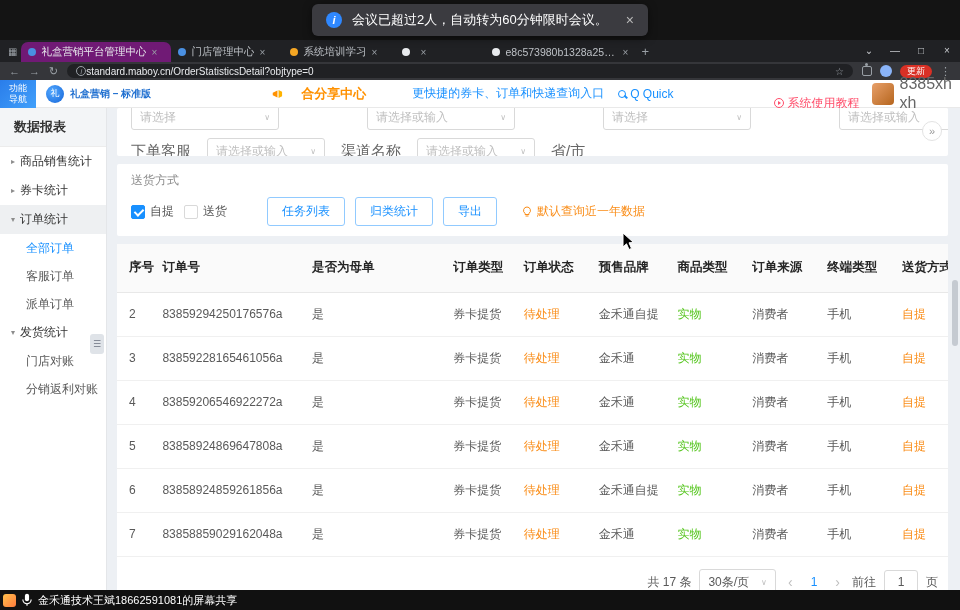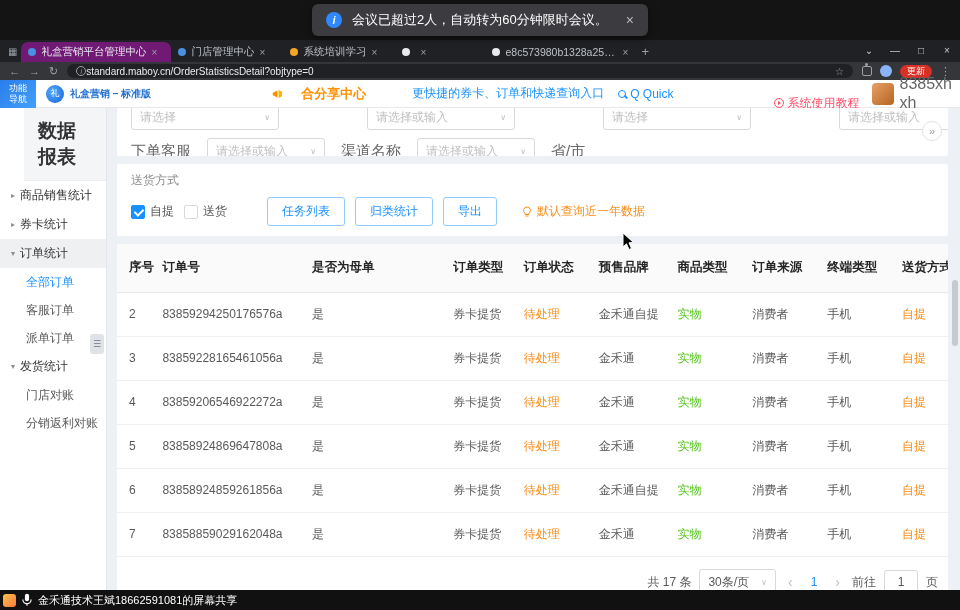--- a/index.html
+++ b/index.html
@@ -61,21 +61,21 @@
   .tut-ic{width:10px;height:10px;border:1.4px solid #ff4d6a;border-radius:50%;position:relative;flex:none;}
   .tut-ic::after{content:"";position:absolute;left:3px;top:2px;border-left:3px solid #ff4d6a;
                  border-top:2px solid transparent;border-bottom:2px solid transparent;}
   .user{display:flex;align-items:center;gap:6px;}
   .user-avatar{width:22px;height:22px;border-radius:4px;background:linear-gradient(135deg,#e8a06a,#b5651d);}
   .user-name{font-size:16px;color:#666;line-height:1.15;}
 
   
   .app-body{display:flex;height:482px;background:#edf0f4;position:relative;}
   .sidebar{width:107px;background:#fff;border-right:1px solid #e4e6e9;position:relative;flex:none;}
-  .sb-section{padding:10px 14px;font-size:19px;font-weight:bold;color:#333;background:#f3f5f7;border-bottom:1px solid #ececec;margin-left:24px;}
+  .sb-section{padding:10px 14px;font-size:13px;font-weight:bold;color:#333;background:#f3f5f7;border-bottom:1px solid #ececec;}
   .sb-group{height:29px;display:flex;align-items:center;gap:5px;padding-left:11px;font-size:12px;color:#333;cursor:pointer;}
   .sb-group.active-group{background:#eef0f2;}
   .sb-caret{color:#8c8c8c;font-size:8px;flex:none;}
   .sb-sub{height:28px;display:flex;align-items:center;padding-left:26px;font-size:12px;color:#595959;cursor:pointer;}
   .sb-sub.active{color:#1890ff;}
   .sb-handle{position:absolute;right:2px;top:226px;width:14px;height:20px;background:#dfe3e8;border-radius:3px;
              color:#6b7280;font-size:9px;display:flex;align-items:center;justify-content:center;}
 
   .main{flex:1;padding:0 12px 0 10px;overflow:hidden;min-width:0;}
   .card{background:#fff;border-radius:2px;}

